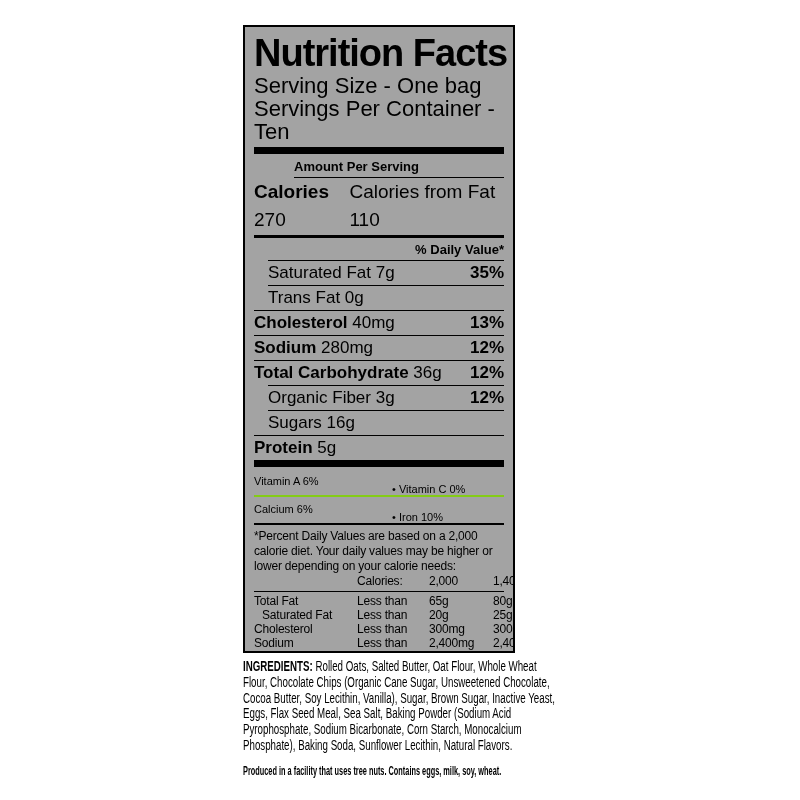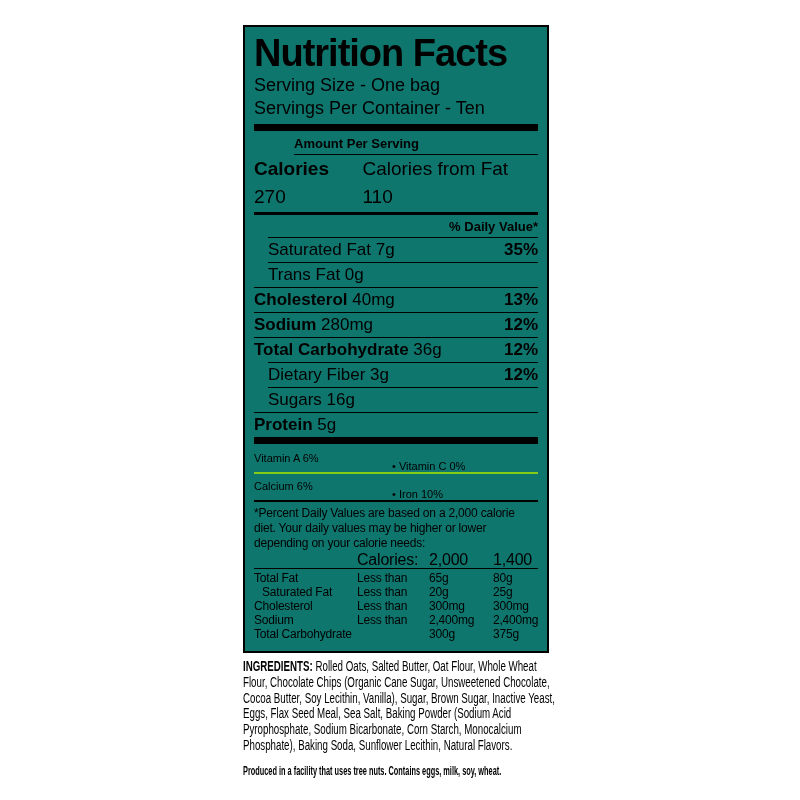--- a/index.html
+++ b/index.html
@@ -3,29 +3,29 @@
 <meta charset="utf-8">
 <style>
   html,body{margin:0;padding:0;}
   body{
     width:800px;height:800px;background:#ffffff;
     font-family:"Liberation Sans",sans-serif;color:#000;
     position:relative;overflow:hidden;
     -webkit-font-smoothing:antialiased;
   }
   .nf-box{
-    position:absolute;left:243px;top:25px;width:306px;height:628px;
+    position:absolute;left:243px;top:25px;width:272px;height:628px;
     border:2px solid #000;box-sizing:border-box;
-    padding:5px 9px 6px 9px;overflow:hidden;background:#0f766e;
+    padding:5px 9px 6px 9px;overflow:hidden;background:#a3a3a3;
   }
   .nf-title{
     font-size:38px;font-weight:bold;line-height:42px;margin:0;
     letter-spacing:-1px;white-space:nowrap;
   }
-  .serving-line{font-size:18px;line-height:23px;}
+  .serving-line{font-size:22px;line-height:23px;}
   .bar{background:#000;border:none;}
   .bar.thick{height:7px;margin:4px 0 3px 0;}
   .bar.med{height:3px;margin:1px 0 2px 0;}
   .bar.thin2{height:2px;margin:2px 0 3px 0;}
   .aps{font-size:13px;font-weight:bold;line-height:19px;border-bottom:1px solid #000;padding-bottom:1px;margin-left:40px;}
   .cal-row{display:flex;justify-content:space-between;align-items:baseline;font-size:19px;line-height:28px;}
   .cal-left .b{font-weight:bold;}
   .dv-row{font-size:13px;font-weight:bold;text-align:right;line-height:20px;}
   .nrow{
     position:relative;border-top:1px solid #000;
@@ -34,21 +34,21 @@
   }
   .nrow.indent{margin-left:14px;}
   .nrow .nm.b{font-weight:bold;}
   .nrow .ndv{font-weight:bold;}
   .vrow{position:relative;font-size:11px;line-height:25px;height:26px;box-sizing:border-box;}
   .vrow.rule{border-top:2px solid #84cc16;}
   .vright{position:absolute;left:138px;top:8px;}
   .footnote{
     font-size:12px;line-height:15px;letter-spacing:-0.2px;margin-top:4px;
   }
-  .ft-header{position:relative;font-size:16px;height:15px;letter-spacing:-0.2px;}
+  .ft-header{position:relative;font-size:12px;height:15px;letter-spacing:-0.2px;}
   .ft-table{border-top:1px solid #000;margin-top:2px;padding-top:2px;padding-bottom:2px;}
   .ft-row{position:relative;font-size:12px;height:14px;letter-spacing:-0.2px;}
   .ft-name{position:absolute;left:0;top:0;white-space:nowrap;}
   .ft-row.indent .ft-name{left:8px;}
   .ft-cond{position:absolute;left:103px;top:0;white-space:nowrap;}
   .ft-v1{position:absolute;left:175px;top:0;white-space:nowrap;}
   .ft-v2{position:absolute;left:239px;top:0;white-space:nowrap;}
   .ingredients-block{position:absolute;left:243px;top:659px;width:320px;}
   .ing-text{
     width:452px;font-size:14px;line-height:15.8px;
@@ -95,21 +95,21 @@
   </div>
   <div class="nrow">
     <span><span class="nm b">Sodium</span> <span>280mg</span></span>
     <span class="ndv">12%</span>
   </div>
   <div class="nrow">
     <span><span class="nm b">Total Carbohydrate</span> <span>36g</span></span>
     <span class="ndv">12%</span>
   </div>
   <div class="nrow indent">
-    <span><span class="nm">Dietary Fiber</span> <span>3g</span></span>
+    <span><span class="nm">Organic Fiber</span> <span>3g</span></span>
     <span class="ndv">12%</span>
   </div>
   <div class="nrow indent">
     <span><span class="nm">Sugars</span> <span>16g</span></span>
     <span class="ndv"></span>
   </div>
   <div class="nrow">
     <span><span class="nm b">Protein</span> <span>5g</span></span>
     <span class="ndv"></span>
   </div>

